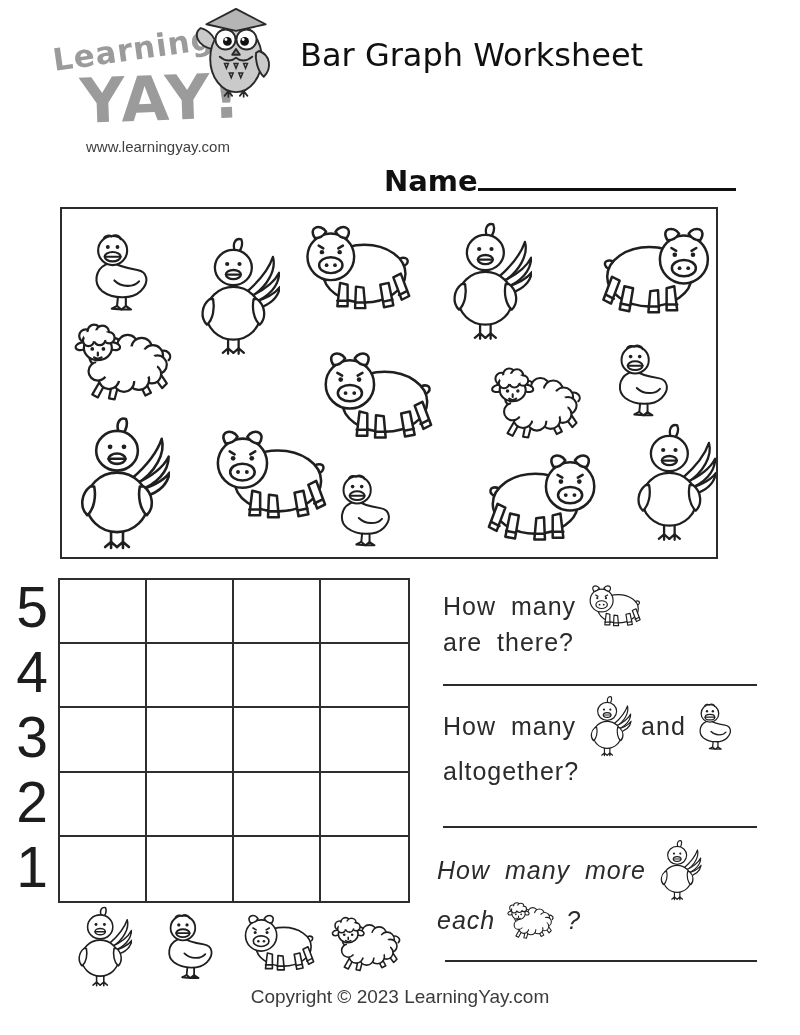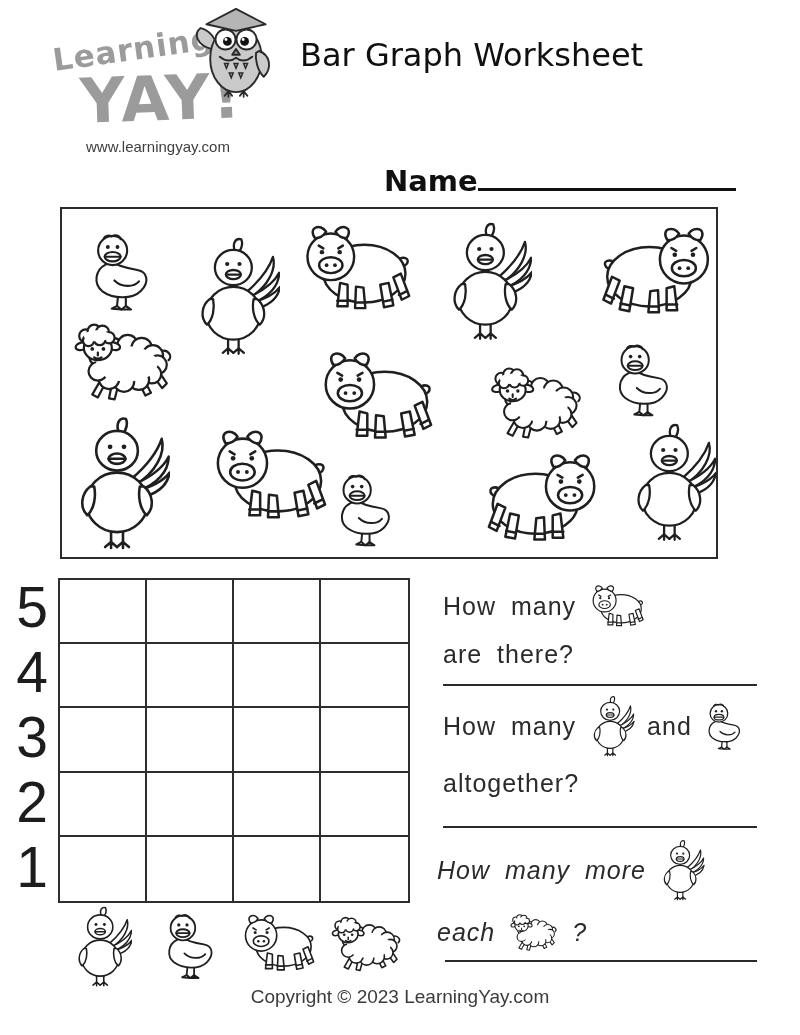--- a/index.html
+++ b/index.html
@@ -41,21 +41,21 @@
   .grid-cell{border-right:2px solid #2e2e2e;border-bottom:2px solid #2e2e2e;}
   .grid-cell:nth-child(4n){border-right:none;}
   .grid-cell:nth-last-child(-n+4){border-bottom:none;}
   .col-icons{position:absolute;left:58px;top:903px;width:352px;height:92px;display:flex;}
   .col-slot{width:88px;display:flex;justify-content:center;}
   .sprite-holder{display:block;}
 
   
   .question{position:absolute;display:flex;flex-wrap:wrap;align-items:center;
       column-gap:9px;row-gap:0px;font-size:25px;color:#2b2b2b;letter-spacing:1px;
-      word-spacing:7px;line-height:1.15;gap:12px;}
+      word-spacing:7px;line-height:1.15;}
   .answer-line{position:absolute;border-top:2.5px solid #2b2b2b;height:0;}
 
   
   .footer{position:absolute;left:0;top:985px;width:100%;text-align:center;
       font-size:19px;color:#3b3b3b;line-height:1.22;}
 </style>
 </head>
 <body>
 
 <svg style="position:absolute;width:0;height:0" aria-hidden="true">

